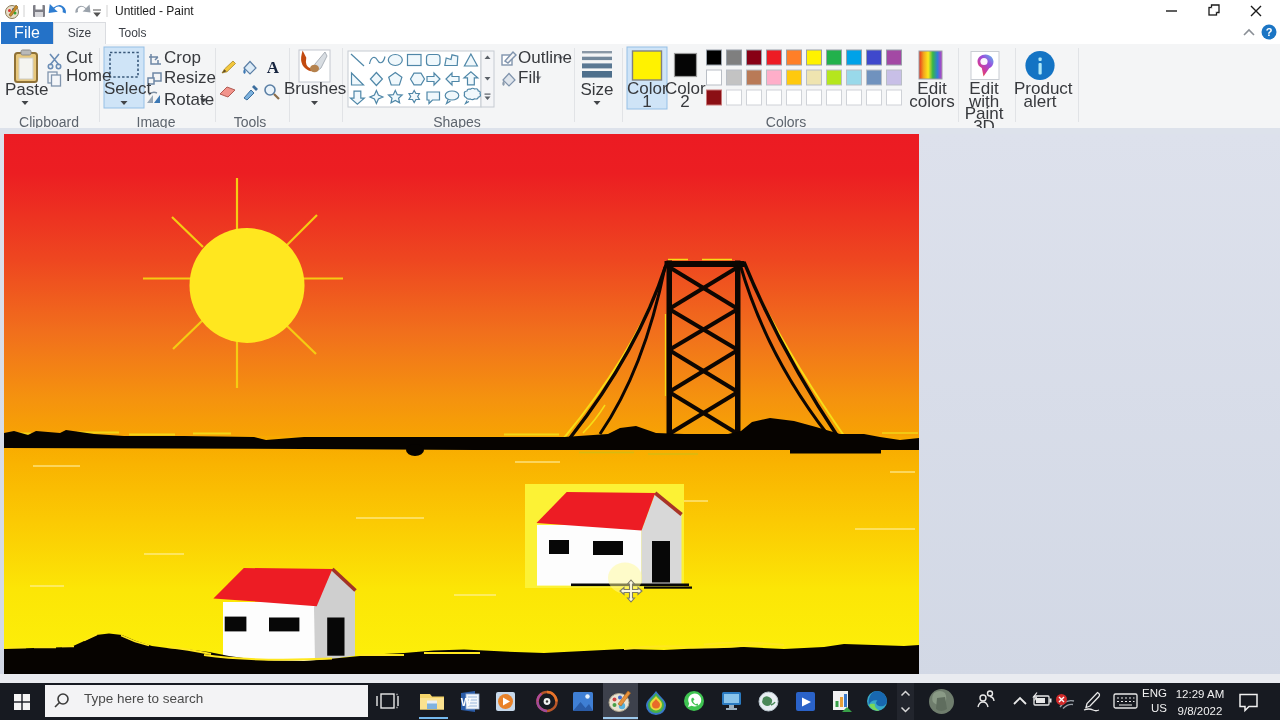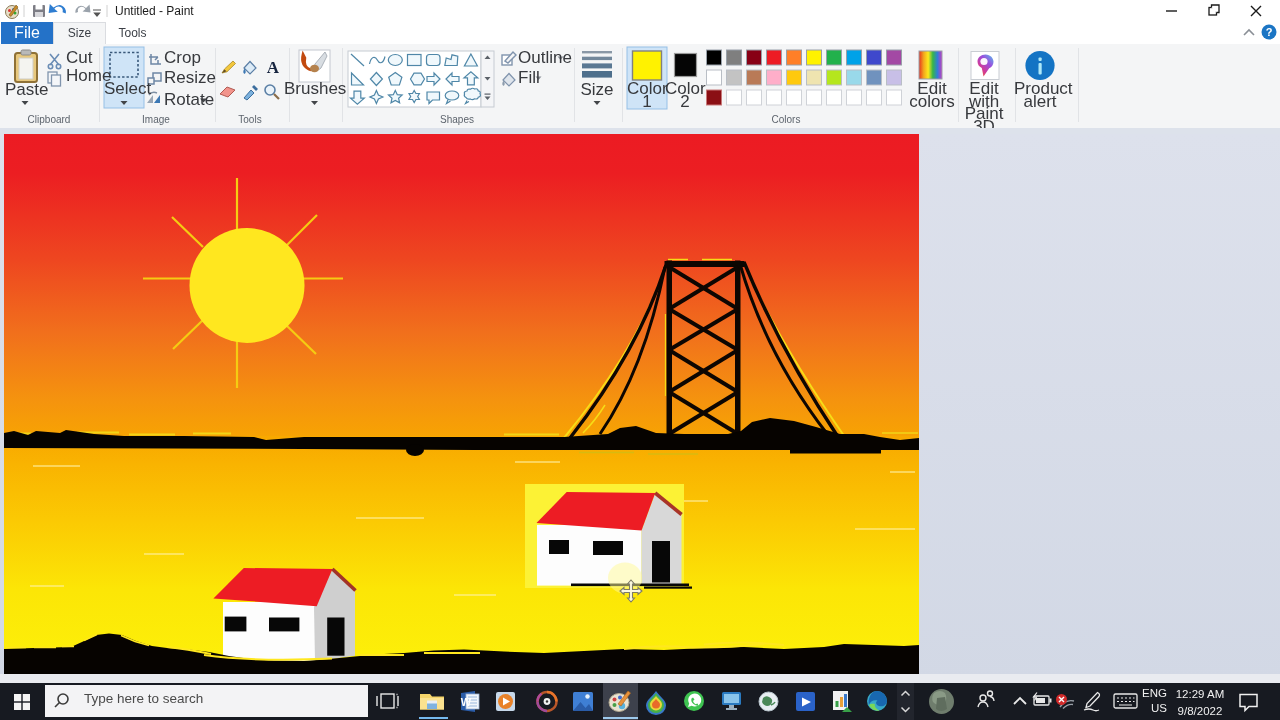--- a/index.html
+++ b/index.html
@@ -1,19 +1,19 @@
 <!DOCTYPE html>
 <html><head>
 <meta charset="utf-8">
 <style>
   html,body{margin:0;padding:0;}
   body{width:1280px;height:720px;overflow:hidden;font-family:"Liberation Sans",sans-serif;position:relative;background:#fff;}
   .abs{position:absolute;}
   .lbl{font-size:17px;color:#37393d;line-height:12.6px;}
-  .glbl{font-size:10px;color:#5d646d;}
+  .glbl{font-size:14px;color:#5d646d;}
   .sep{position:absolute;width:1px;background:#e1e3e6;top:48px;height:74px;}
   .ctr{text-align:center;}
 </style>
 </head>
 <body>
 
 <div class="abs" style="left:0;top:0;width:1280px;height:22px;background:#ffffff;"></div>
 <svg class="abs" style="left:0;top:0" width="400" height="22">
 
   <g transform="translate(4,3)">

